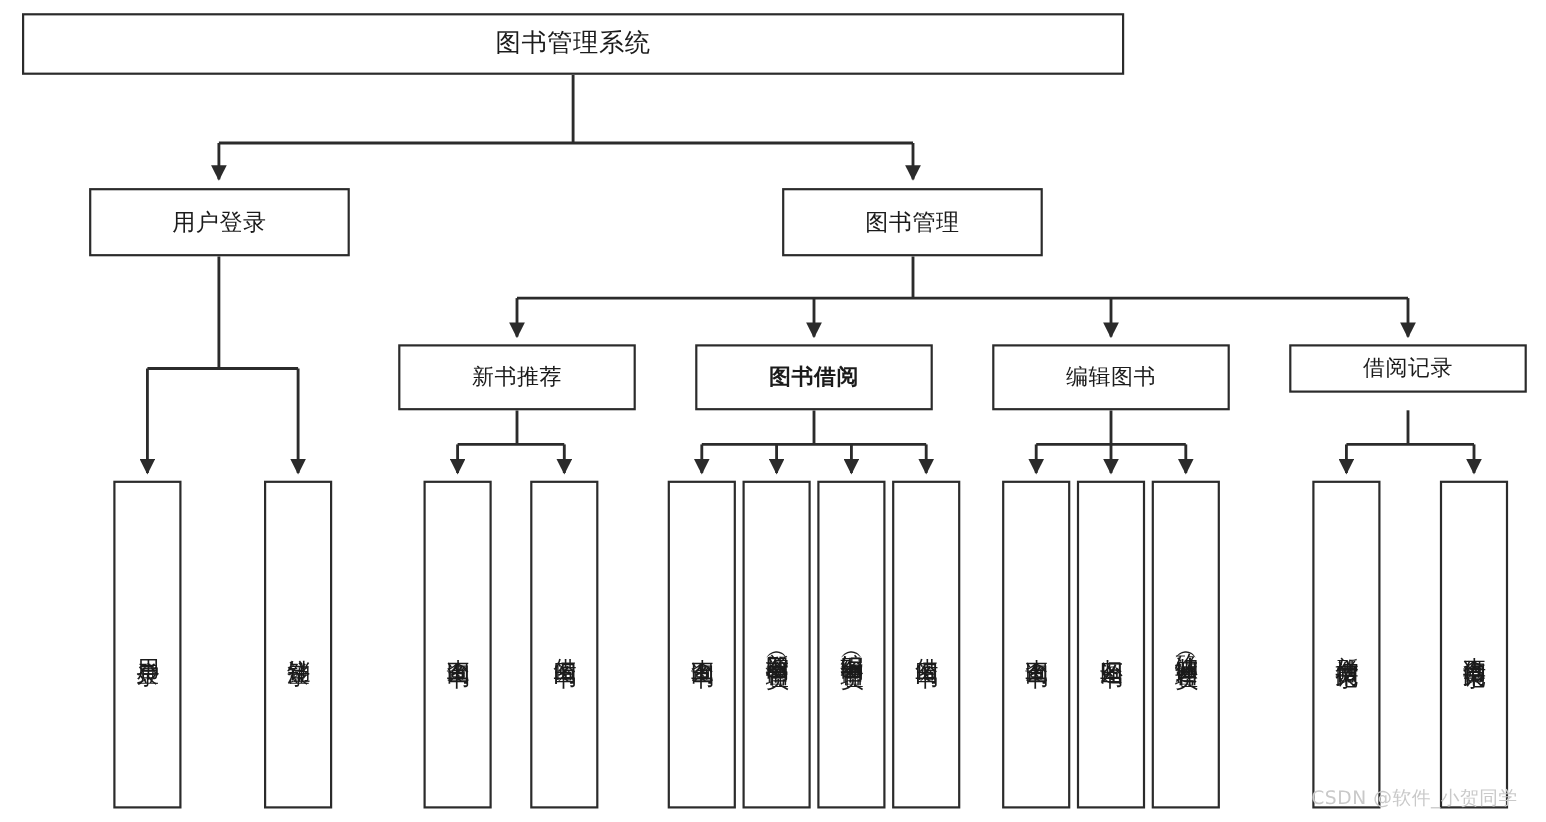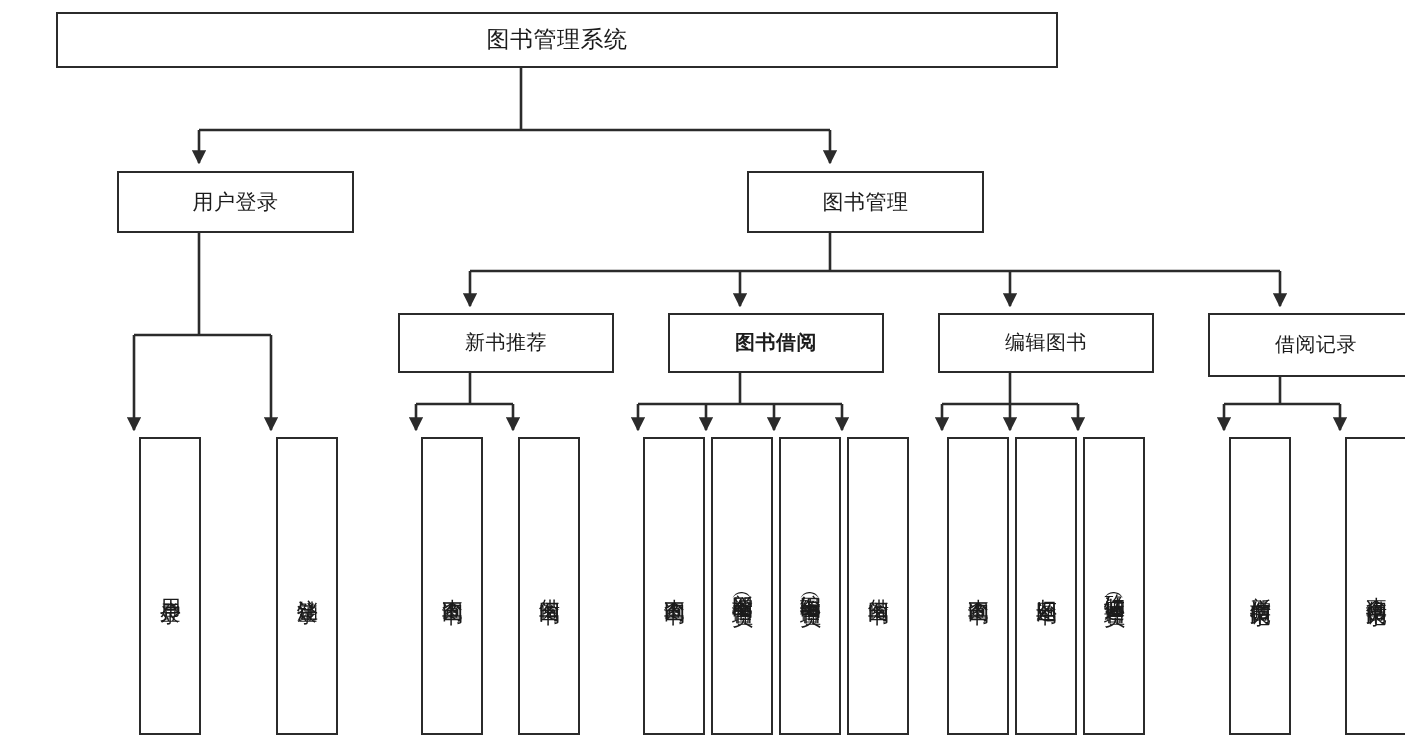--- a/index.html
+++ b/index.html
@@ -29,21 +29,20 @@
   .node {
     position: absolute;
     box-sizing: border-box;
     background: #ffffff;
     border: 2px solid #2b2b2b;
     display: flex;
     align-items: center;
     justify-content: center;
     color: #1b1b1b;
     z-index: 2;
-    margin-left: 36px;
   }
   .node .label {
     display: block;
     text-align: center;
     line-height: 1.18;
     letter-spacing: 0.5px;
   }
   .node-root .label {
     font-size: 23px;
   }
@@ -149,21 +148,21 @@
   </div>
 
   <div class="node node-sub" style="left:632px; top:313px; width:216px; height:60px;font-weight:bold;">
     <span class="label">图书借阅</span>
   </div>
 
   <div class="node node-sub" style="left:902px; top:313px; width:216px; height:60px;">
     <span class="label">编辑图书</span>
   </div>
 
-  <div class="node node-sub" style="left:1172px; top:313px; width:216px; height:64px;">
+  <div class="node node-sub" style="left:1172px; top:313px; width:216px; height:44px;">
     <span class="label">借阅记录</span>
   </div>
 
   <div class="node node-leaf" style="left:103px; top:437px; width:62px; height:298px;">
     <span class="label">用户登录</span>
   </div>
 
   <div class="node node-leaf" style="left:240px; top:437px; width:62px; height:298px;">
     <span class="label">注销登录</span>
   </div>
@@ -205,14 +204,15 @@
   </div>
 
   <div class="node node-leaf" style="left:1193px; top:437px; width:62px; height:298px;">
     <span class="label">新增借阅记录</span>
   </div>
 
   <div class="node node-leaf" style="left:1309px; top:437px; width:62px; height:298px;">
     <span class="label">查询借阅记录</span>
   </div>
 
+  <div id="watermark">CSDN @软件_小贺同学</div>
 
 </div>
 
 </body></html>

